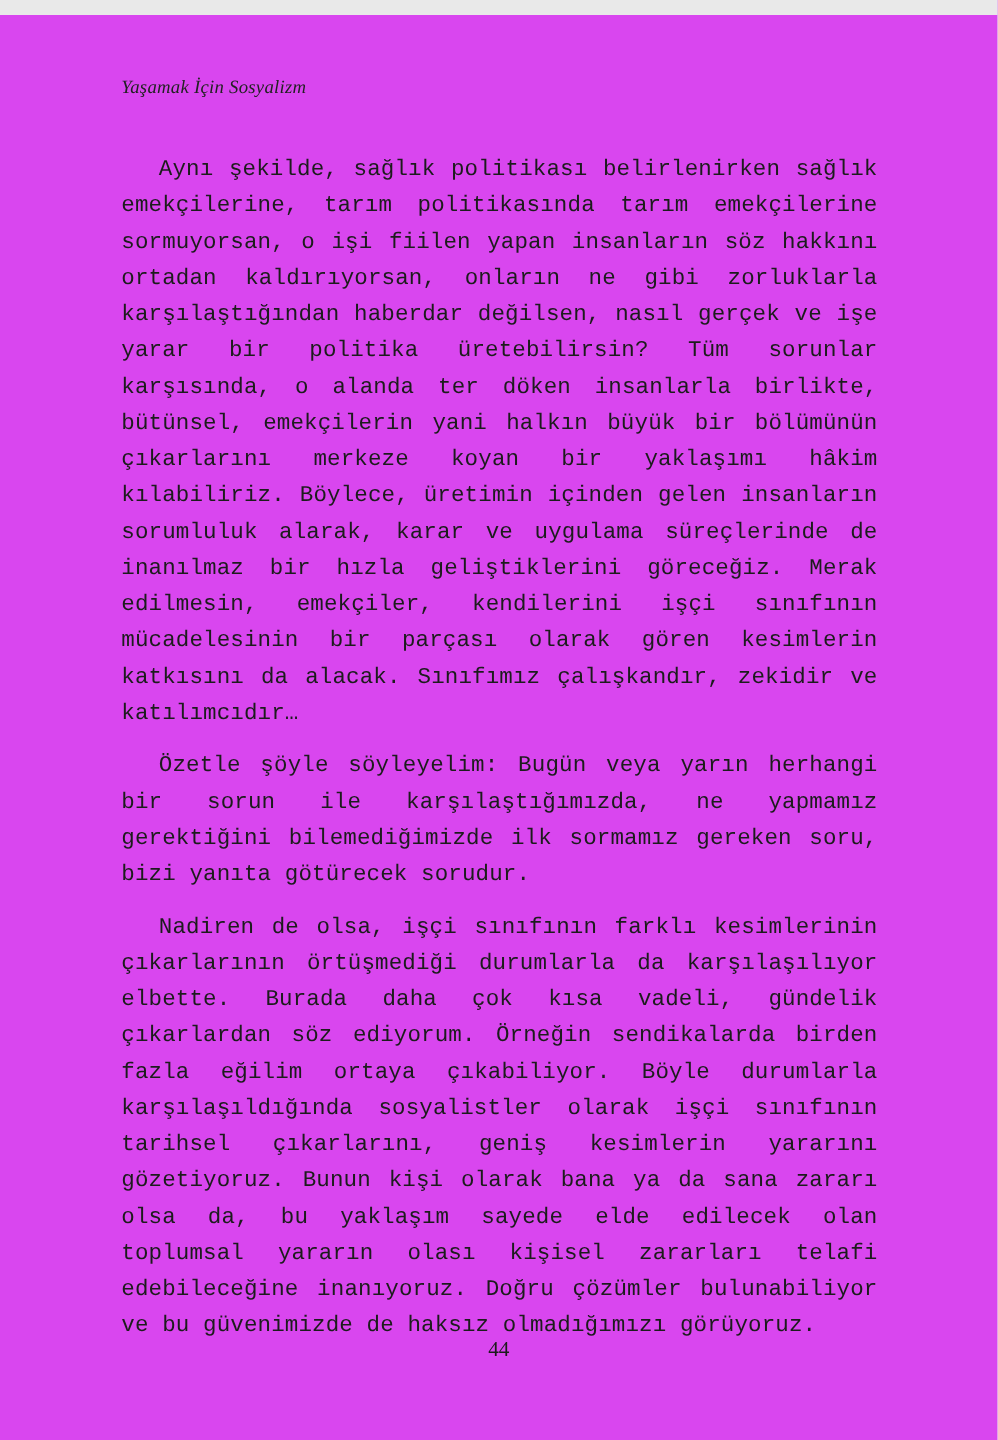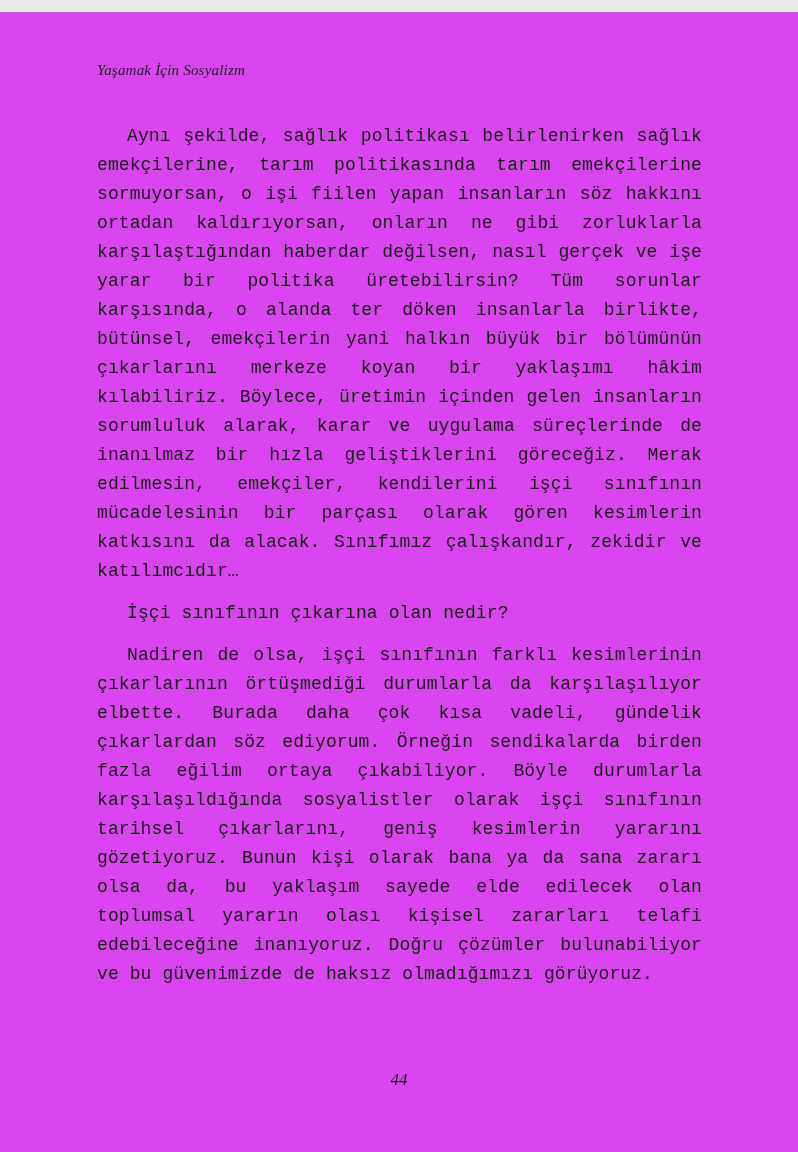--- a/index.html
+++ b/index.html
@@ -42,31 +42,30 @@
     font-family: Liberation Mono, monospace;
   }
   .page-number {
     position: absolute;
     top: 1058px;
     left: 0;
     width: 798px;
     text-align: center;
     font-size: 17px;
     color: #1c1c1c;
-    font-style: italic;
   }
 </style>
 </head>
 <body>
 
 <div class="page">
 
   <div class="running-header">Yaşamak İçin Sosyalizm</div>
 
   <main class="content">
     <p>Aynı şekilde, sağlık politikası belirlenirken sağlık emekçilerine, tarım politikasında tarım emekçilerine sormuyorsan, o işi fiilen yapan insanların söz hakkını ortadan kaldırıyorsan, onların ne gibi zorluklarla karşılaştığından haberdar değilsen, nasıl gerçek ve işe yarar bir politika üretebilirsin? Tüm sorunlar karşısında, o alanda ter döken insanlarla birlikte, bütünsel, emekçilerin yani halkın büyük bir bölümünün çıkarlarını merkeze koyan bir yaklaşımı hâkim kılabiliriz. Böylece, üretimin içinden gelen insanların sorumluluk alarak, karar ve uygulama süreçlerinde de inanılmaz bir hızla geliştiklerini göreceğiz. Merak edilmesin, emekçiler, kendilerini işçi sınıfının mücadelesinin bir parçası olarak gören kesimlerin katkısını da alacak. Sınıfımız çalışkandır, zekidir ve katılımcıdır…</p>
-    <p>İşçi sınıfının çıkarına olan nedir?</p>
+    <p>Özetle şöyle söyleyelim: Bugün veya yarın herhangi bir sorun ile karşılaştığımızda, ne yapmamız gerektiğini bilemediğimizde ilk sormamız gereken soru, bizi yanıta götürecek sorudur.</p>
     <p>Nadiren de olsa, işçi sınıfının farklı kesimlerinin çıkarlarının örtüşmediği durumlarla da karşılaşılıyor elbette. Burada daha çok kısa vadeli, gündelik çıkarlardan söz ediyorum. Örneğin sendikalarda birden fazla eğilim ortaya çıkabiliyor. Böyle durumlarla karşılaşıldığında sosyalistler olarak işçi sınıfının tarihsel çıkarlarını, geniş kesimlerin yararını gözetiyoruz. Bunun kişi olarak bana ya da sana zararı olsa da, bu yaklaşım sayede elde edilecek olan toplumsal yararın olası kişisel zararları telafi edebileceğine inanıyoruz. Doğru çözümler bulunabiliyor ve bu güvenimizde de haksız olmadığımızı görüyoruz.</p>
   </main>
 
   <div class="page-number">44</div>
 
 </div>
 
 </body></html>

